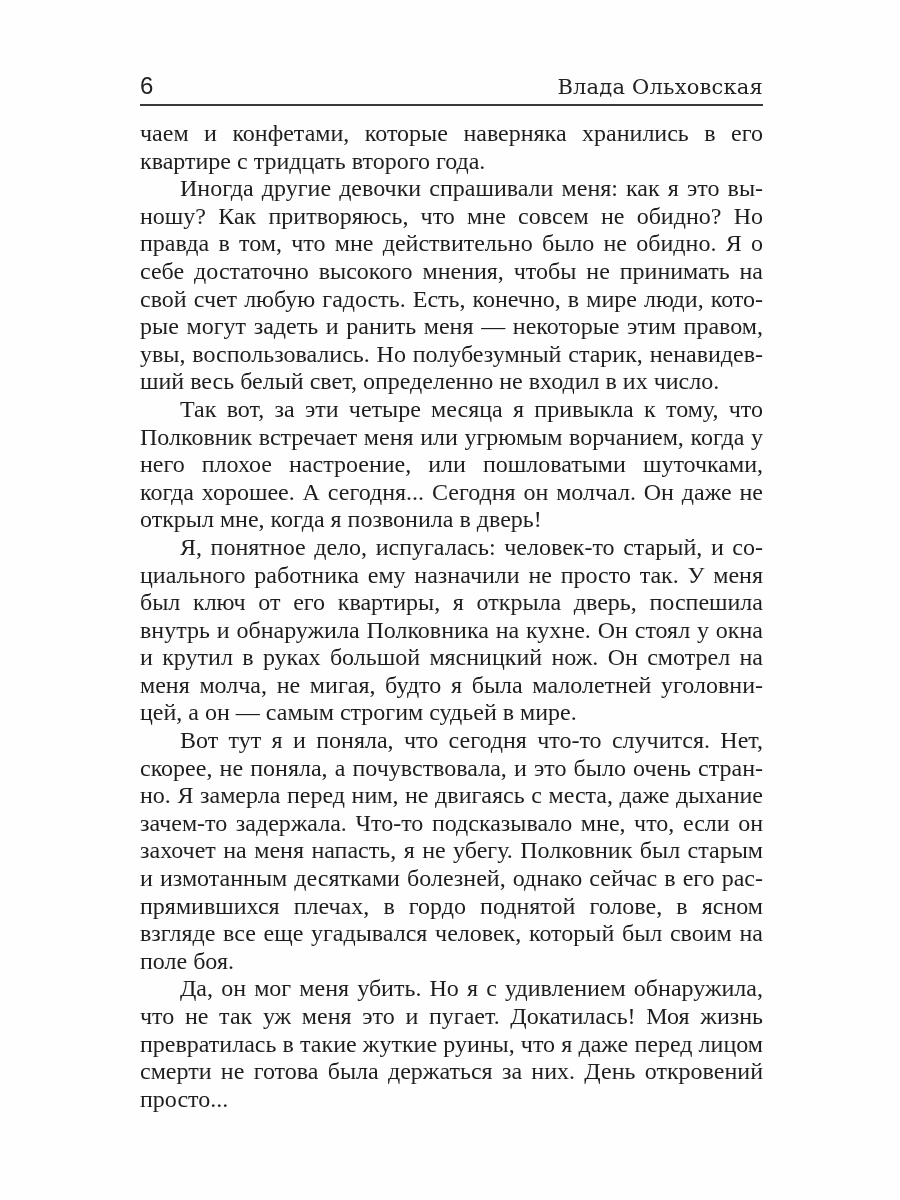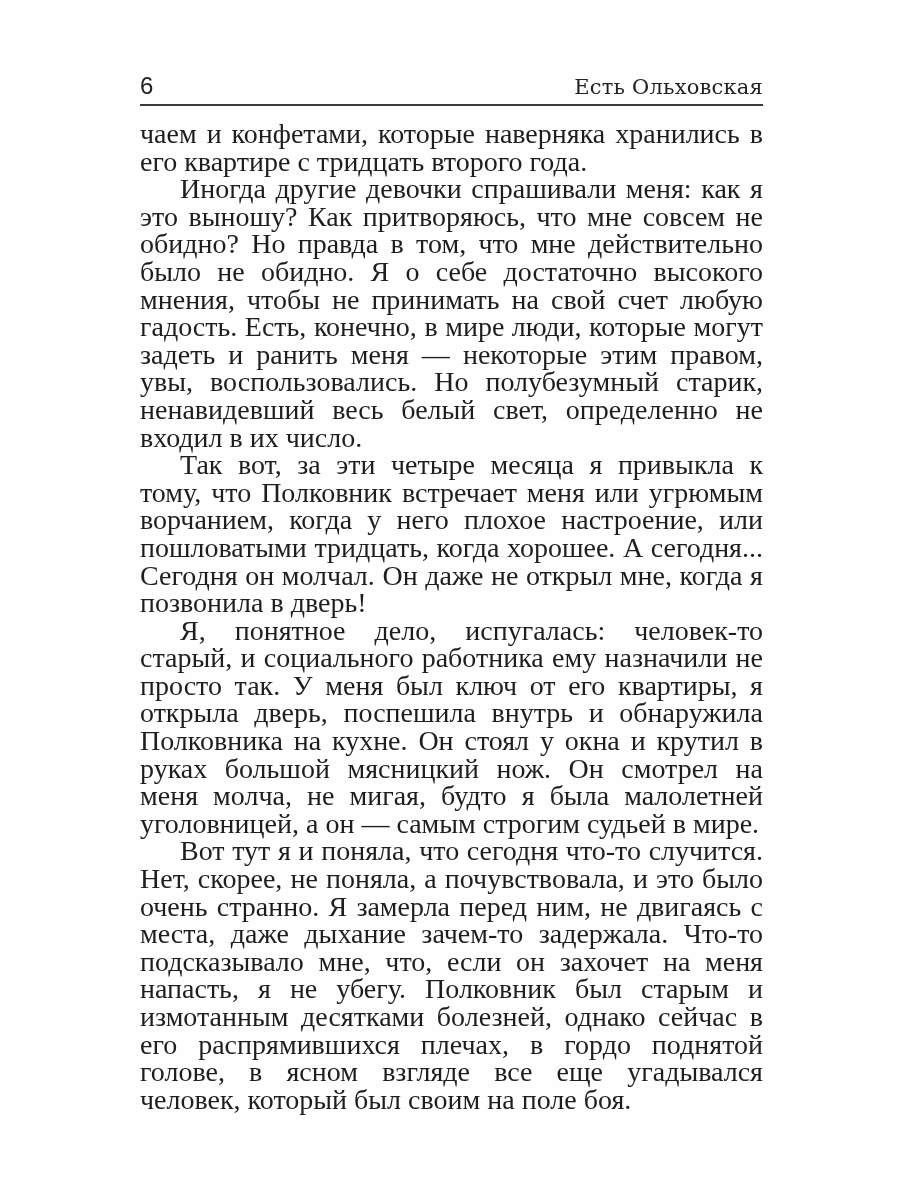--- a/index.html
+++ b/index.html
@@ -47,40 +47,41 @@
   }
   .body-text {
     position: absolute;
     left: 140px;
     top: 120px;
     width: 623px;
   }
   .body-text p.para {
     margin: 0;
     font-family: "Liberation Serif", "DejaVu Serif", serif;
-    font-size: 28px;
+    font-size: 24px;
     line-height: 27.6px;
     text-align: justify;
     color: #1e1e1e;
     hyphens: manual;
   }
   .body-text p.para.indent {
     text-indent: 40px;
     font-family: Liberation Serif, serif;
   }
 </style>
 </head>
 <body>
 
 <div class="page">
   <header class="running-head">
     <span class="page-num">6</span>
-    <span class="author">Есть Ольховская</span>
+    <span class="author">Влада Ольховская</span>
   </header>
   <hr class="head-rule">
   <main class="body-text">
       <p class="para">чаем и конфетами, которые наверняка хранились в его квартире с тридцать второго года.</p>
       <p class="para indent">Иногда другие девочки спрашивали меня: как я это вы­ношу? Как притворяюсь, что мне совсем не обидно? Но правда в том, что мне действительно было не обидно. Я о себе достаточно высокого мнения, чтобы не принимать на свой счет любую гадость. Есть, конечно, в мире люди, кото­рые могут задеть и ранить меня — некоторые этим правом, увы, воспользовались. Но полубезумный старик, ненавидев­ший весь белый свет, определенно не входил в их число.</p>
-      <p class="para indent">Так вот, за эти четыре месяца я привыкла к тому, что Полковник встречает меня или угрюмым ворчанием, когда у него плохое настроение, или пошловатыми тридцать, когда хорошее. А сегодня... Сегодня он молчал. Он даже не открыл мне, когда я позвонила в дверь!</p>
+      <p class="para indent">Так вот, за эти четыре месяца я привыкла к тому, что Полковник встречает меня или угрюмым ворчанием, когда у него плохое настроение, или пошловатыми шуточками, когда хорошее. А сегодня... Сегодня он молчал. Он даже не открыл мне, когда я позвонила в дверь!</p>
       <p class="para indent">Я, понятное дело, испугалась: человек-то старый, и со­циального работника ему назначили не просто так. У меня был ключ от его квартиры, я открыла дверь, поспешила внутрь и обнаружила Полковника на кухне. Он стоял у окна и крутил в руках большой мясницкий нож. Он смотрел на меня молча, не мигая, будто я была малолетней уголовни­цей, а он — самым строгим судьей в мире.</p>
       <p class="para indent">Вот тут я и поняла, что сегодня что-то случится. Нет, скорее, не поняла, а почувствовала, и это было очень стран­но. Я замерла перед ним, не двигаясь с места, даже дыхание зачем-то задержала. Что-то подсказывало мне, что, если он захочет на меня напасть, я не убегу. Полковник был старым и измотанным десятками болезней, однако сейчас в его рас­прямившихся плечах, в гордо поднятой голове, в ясном взгляде все еще угадывался человек, который был своим на поле боя.</p>
+      <p class="para indent">Да, он мог меня убить. Но я с удивлением обнаружила, что не так уж меня это и пугает. Докатилась! Моя жизнь превратилась в такие жуткие руины, что я даже перед ли­цом смерти не готова была держаться за них. День открове­ний просто...</p>
     </main>
 </div>
 
 </body></html>

